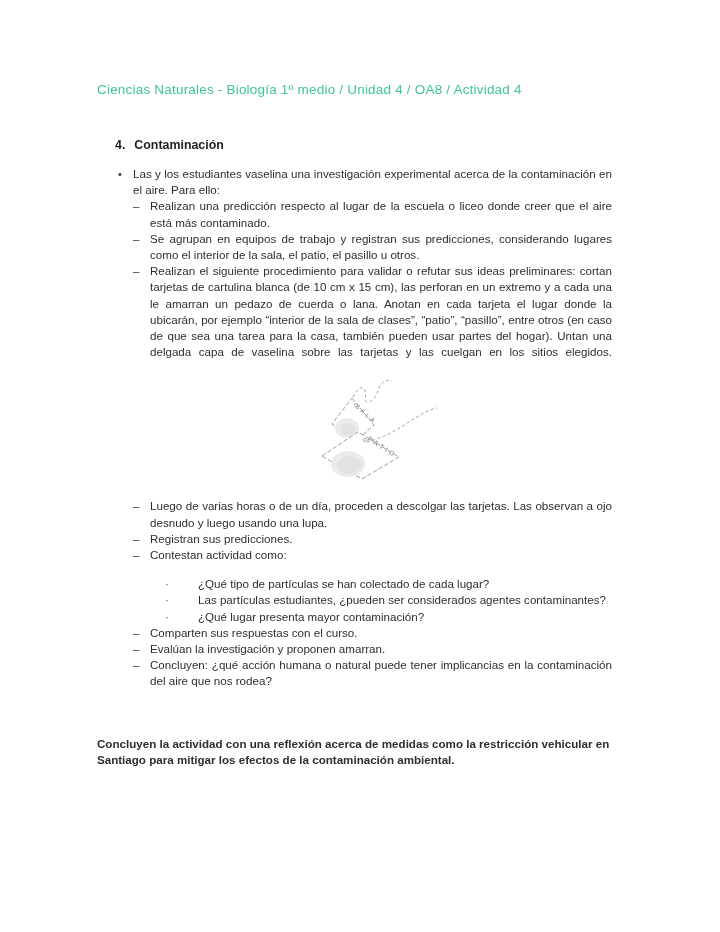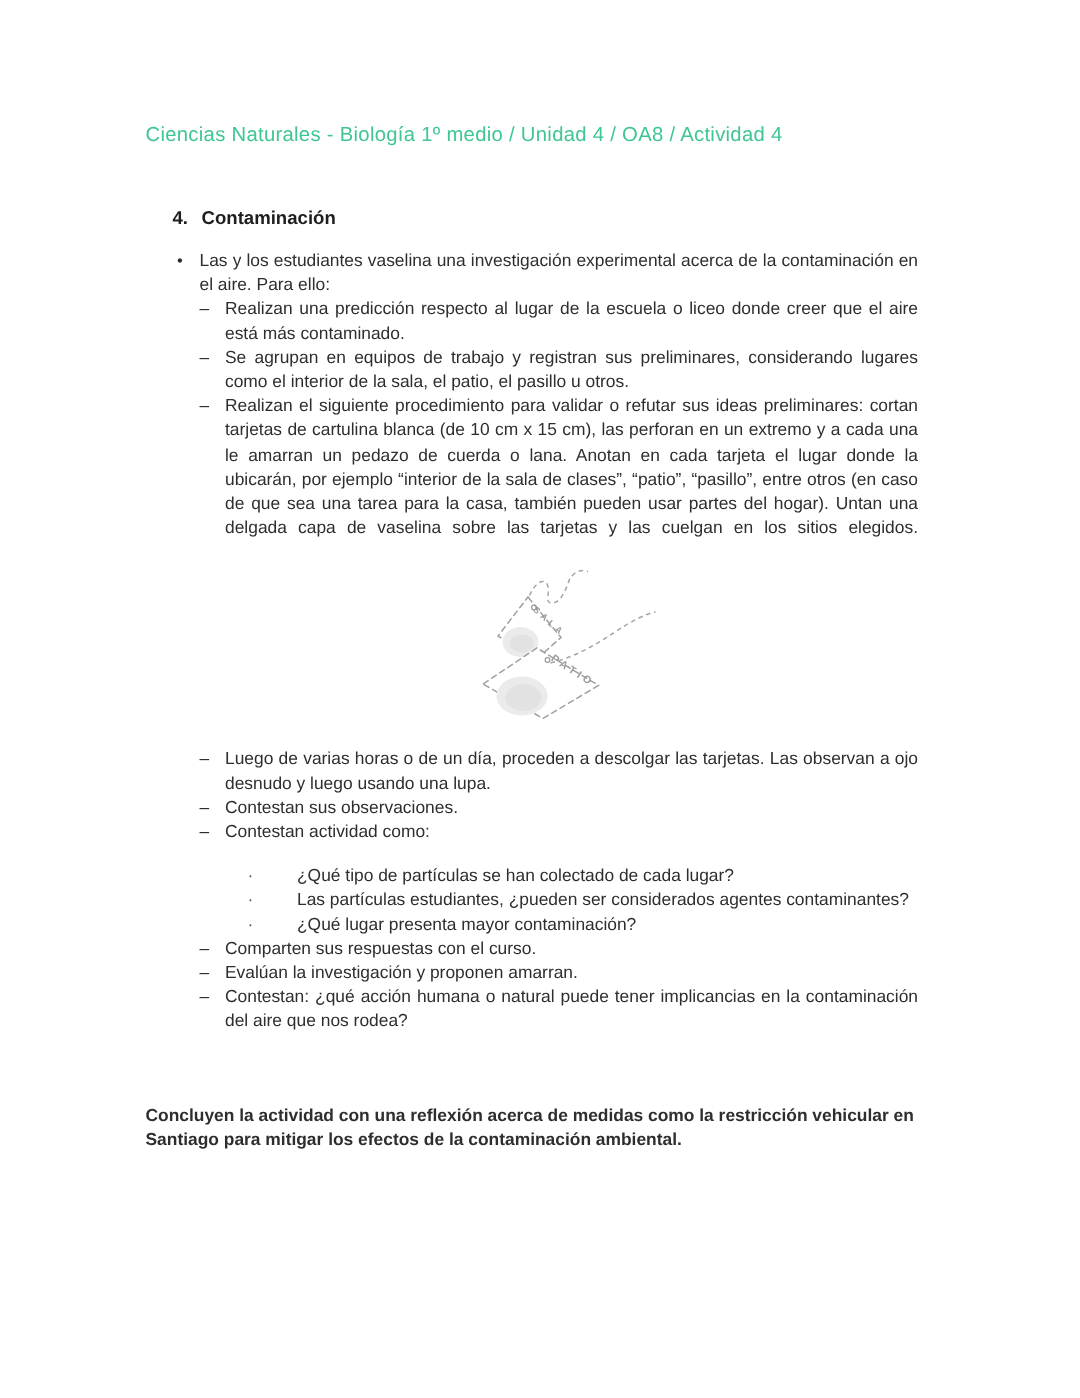--- a/index.html
+++ b/index.html
@@ -63,21 +63,21 @@
       <span class="txt just">Las y los estudiantes vaselina una investigación experimental acerca de la contaminación en el aire. Para ello:</span>
     </div>
 
     <div class="dash-list">
       <div class="row">
         <span class="marker-dash">–</span>
         <span class="txt just">Realizan una predicción respecto al lugar de la escuela o liceo donde creer que el aire está más contaminado.</span>
       </div>
       <div class="row">
         <span class="marker-dash">–</span>
-        <span class="txt just">Se agrupan en equipos de trabajo y registran sus preliminares, considerando lugares como el interior de la sala, el patio, el pasillo u otros.</span>
+        <span class="txt just">Se agrupan en equipos de trabajo y registran sus predicciones, considerando lugares como el interior de la sala, el patio, el pasillo u otros.</span>
       </div>
       <div class="row">
         <span class="marker-dash">–</span>
         <span class="txt jlast">Realizan el siguiente procedimiento para validar o refutar sus ideas preliminares: cortan tarjetas de cartulina blanca (de 10 cm x 15 cm), las perforan en un extremo y a cada una le amarran un pedazo de cuerda o lana. Anotan en cada tarjeta el lugar donde la ubicarán, por ejemplo “interior de la sala de clases”, “patio”, “pasillo”, entre otros (en caso de que sea una tarea para la casa, también pueden usar partes del hogar). Untan una delgada capa de vaselina sobre las tarjetas y las cuelgan en los sitios elegidos.</span>
       </div>
 
       <div class="illustration-wrap">
         <svg width="150" height="112" viewBox="0 0 150 112">
 
           <path class="sketch-line" d="M50,21 C54,12 60,9 62,14 C64,19 60,25 64,26 C70,27 74,18 76,12 C78,6 84,3 89,5"></path>
@@ -97,21 +97,21 @@
           <path class="sketch-line" d="M64,66 C80,62 94,54 106,46 C118,38 128,33 134,32"></path>
         </svg>
       </div>
 
       <div class="row">
         <span class="marker-dash">–</span>
         <span class="txt just">Luego de varias horas o de un día, proceden a descolgar las tarjetas. Las observan a ojo desnudo y luego usando una lupa.</span>
       </div>
       <div class="row">
         <span class="marker-dash">–</span>
-        <span class="txt">Contestan sus observaciones.</span>
+        <span class="txt">Registran sus predicciones.</span>
       </div>
       <div class="row">
         <span class="marker-dash">–</span>
         <span class="txt">Contestan actividad como:</span>
       </div>
 
       <div class="q-list">
         <div class="row">
           <span class="marker-dot">·</span>
           <span class="txt">¿Qué tipo de partículas se han colectado de cada lugar?</span>
@@ -129,20 +129,20 @@
       <div class="row">
         <span class="marker-dash">–</span>
         <span class="txt">Comparten sus respuestas con el curso.</span>
       </div>
       <div class="row">
         <span class="marker-dash">–</span>
         <span class="txt">Evalúan la investigación y proponen amarran.</span>
       </div>
       <div class="row">
         <span class="marker-dash">–</span>
-        <span class="txt just">Contestan: ¿qué acción humana o natural puede tener implicancias en la contaminación del aire que nos rodea?</span>
+        <span class="txt just">Concluyen: ¿qué acción humana o natural puede tener implicancias en la contaminación del aire que nos rodea?</span>
       </div>
     </div>
   </div>
 
   <div class="conclusion">Concluyen la actividad con una reflexión acerca de medidas como la restricción vehicular en Santiago para mitigar los efectos de la contaminación ambiental.</div>
 
 </div>
 
 </body></html>

